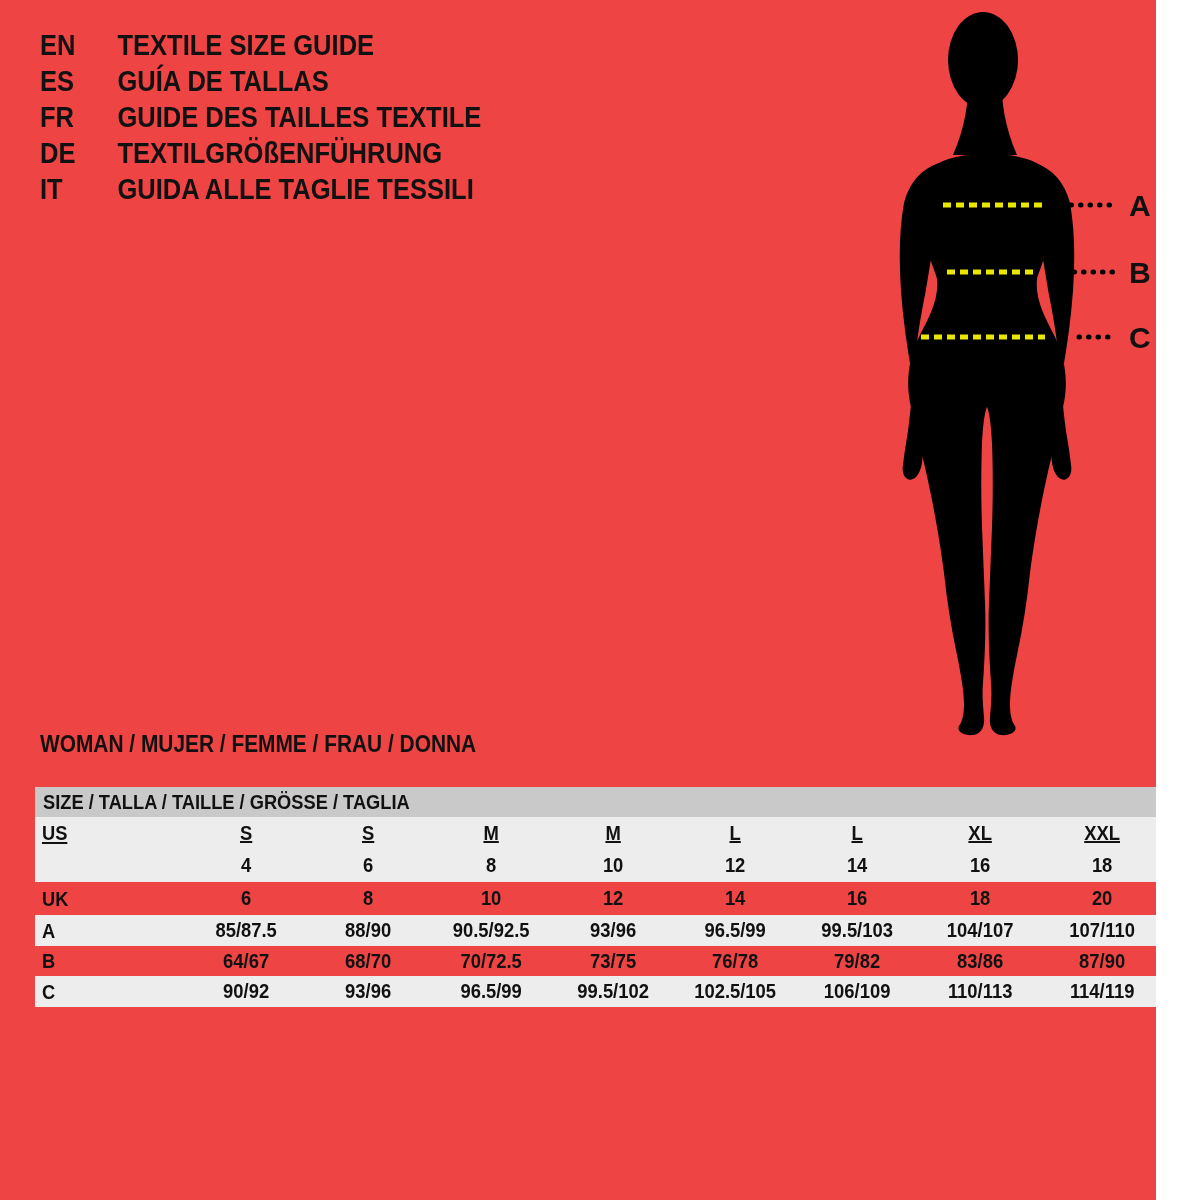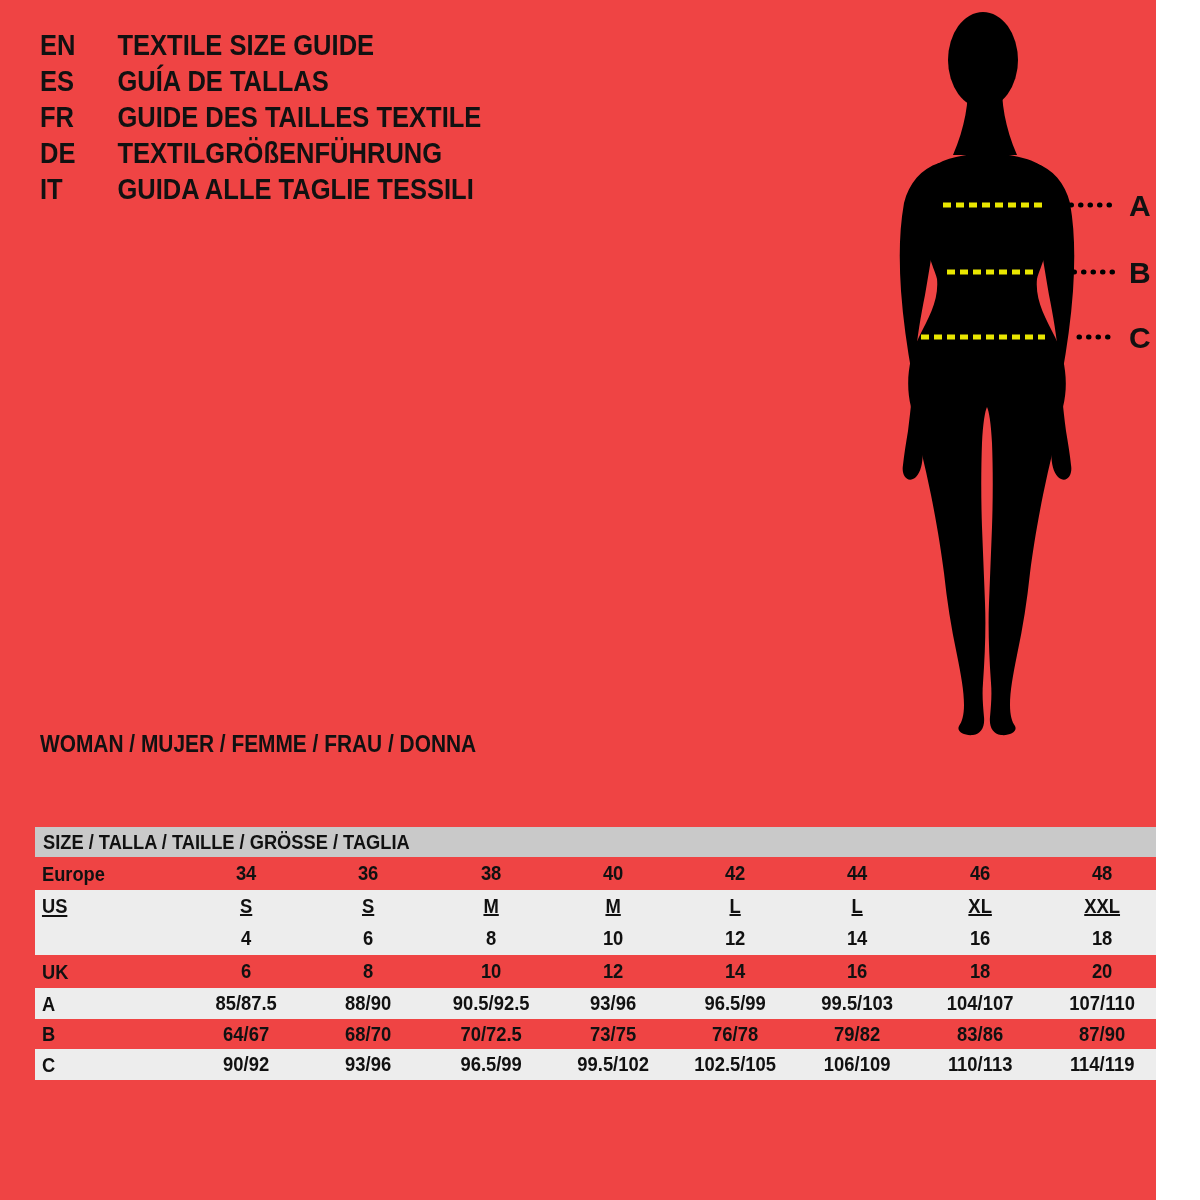--- a/index.html
+++ b/index.html
@@ -19,21 +19,21 @@
 
   
   .figure-wrap{position:absolute;left:855px;top:5px;width:340px;height:740px;}
   .abc-label{font-family:"Liberation Sans",sans-serif;font-weight:bold;font-size:30px;fill:#111;}
 
   
   .section-title{position:absolute;left:40px;top:731px;font-weight:bold;font-size:24px;line-height:26px;}
 
   
   .size-table{position:absolute;left:35px;top:787px;width:1128px;font-weight:bold;}
-  .t-header{height:30px;line-height:30px;background:#c9c9c9;font-size:21px;padding-left:8px;box-sizing:border-box;margin-top:40px;}
+  .t-header{height:30px;line-height:30px;background:#c9c9c9;font-size:21px;padding-left:8px;box-sizing:border-box;}
   .tr{display:flex;align-items:stretch;}
   .tr.shade{background:#ededed;}
   .h33{height:33px;line-height:33px;}
   .h32{height:32px;line-height:32px;text-decoration:underline;}
   .h31{height:31px;line-height:31px;}
   .h30{height:30px;line-height:30px;}
   .tl{width:150px;padding-left:8px;box-sizing:border-box;font-size:21px;
       transform:scaleX(.87);transform-origin:0 50%;white-space:nowrap;}
   .tc{flex:1;text-align:center;font-size:20px;transform:scaleX(.92);white-space:nowrap;}
 
@@ -152,31 +152,20 @@
     </svg>
   </div>
 
   <div class="section-title cond">WOMAN / MUJER / FEMME / FRAU / DONNA</div>
 
   <div class="size-table">
     <div class="t-header">
       <span class="cond" style="display:inline-block;">SIZE / TALLA / TAILLE / GRÖSSE / TAGLIA</span>
     </div>
 
-    <div class="tr h33">
-      <div class="tl">Europe</div>
-      <div class="tc">34</div>
-      <div class="tc">36</div>
-      <div class="tc">38</div>
-      <div class="tc">40</div>
-      <div class="tc">42</div>
-      <div class="tc">44</div>
-      <div class="tc">46</div>
-      <div class="tc">48</div>
-    </div>
 
     <div class="tr h32 shade">
       <div class="tl">US</div>
       <div class="tc">S</div>
       <div class="tc">S</div>
       <div class="tc">M</div>
       <div class="tc">M</div>
       <div class="tc">L</div>
       <div class="tc">L</div>
       <div class="tc">XL</div>

